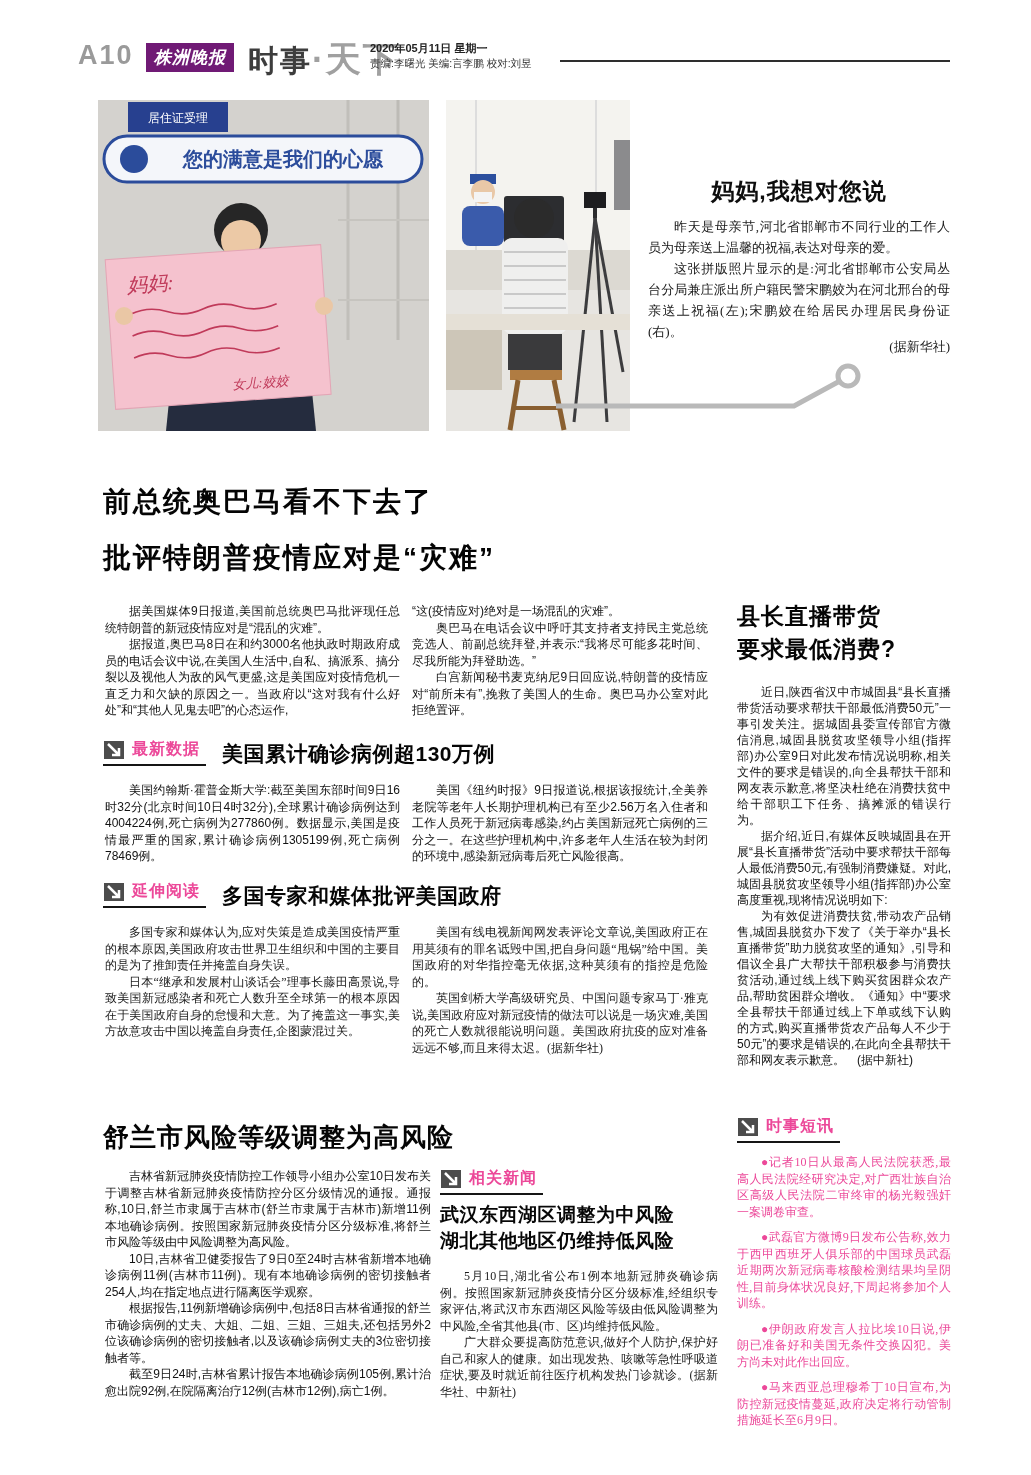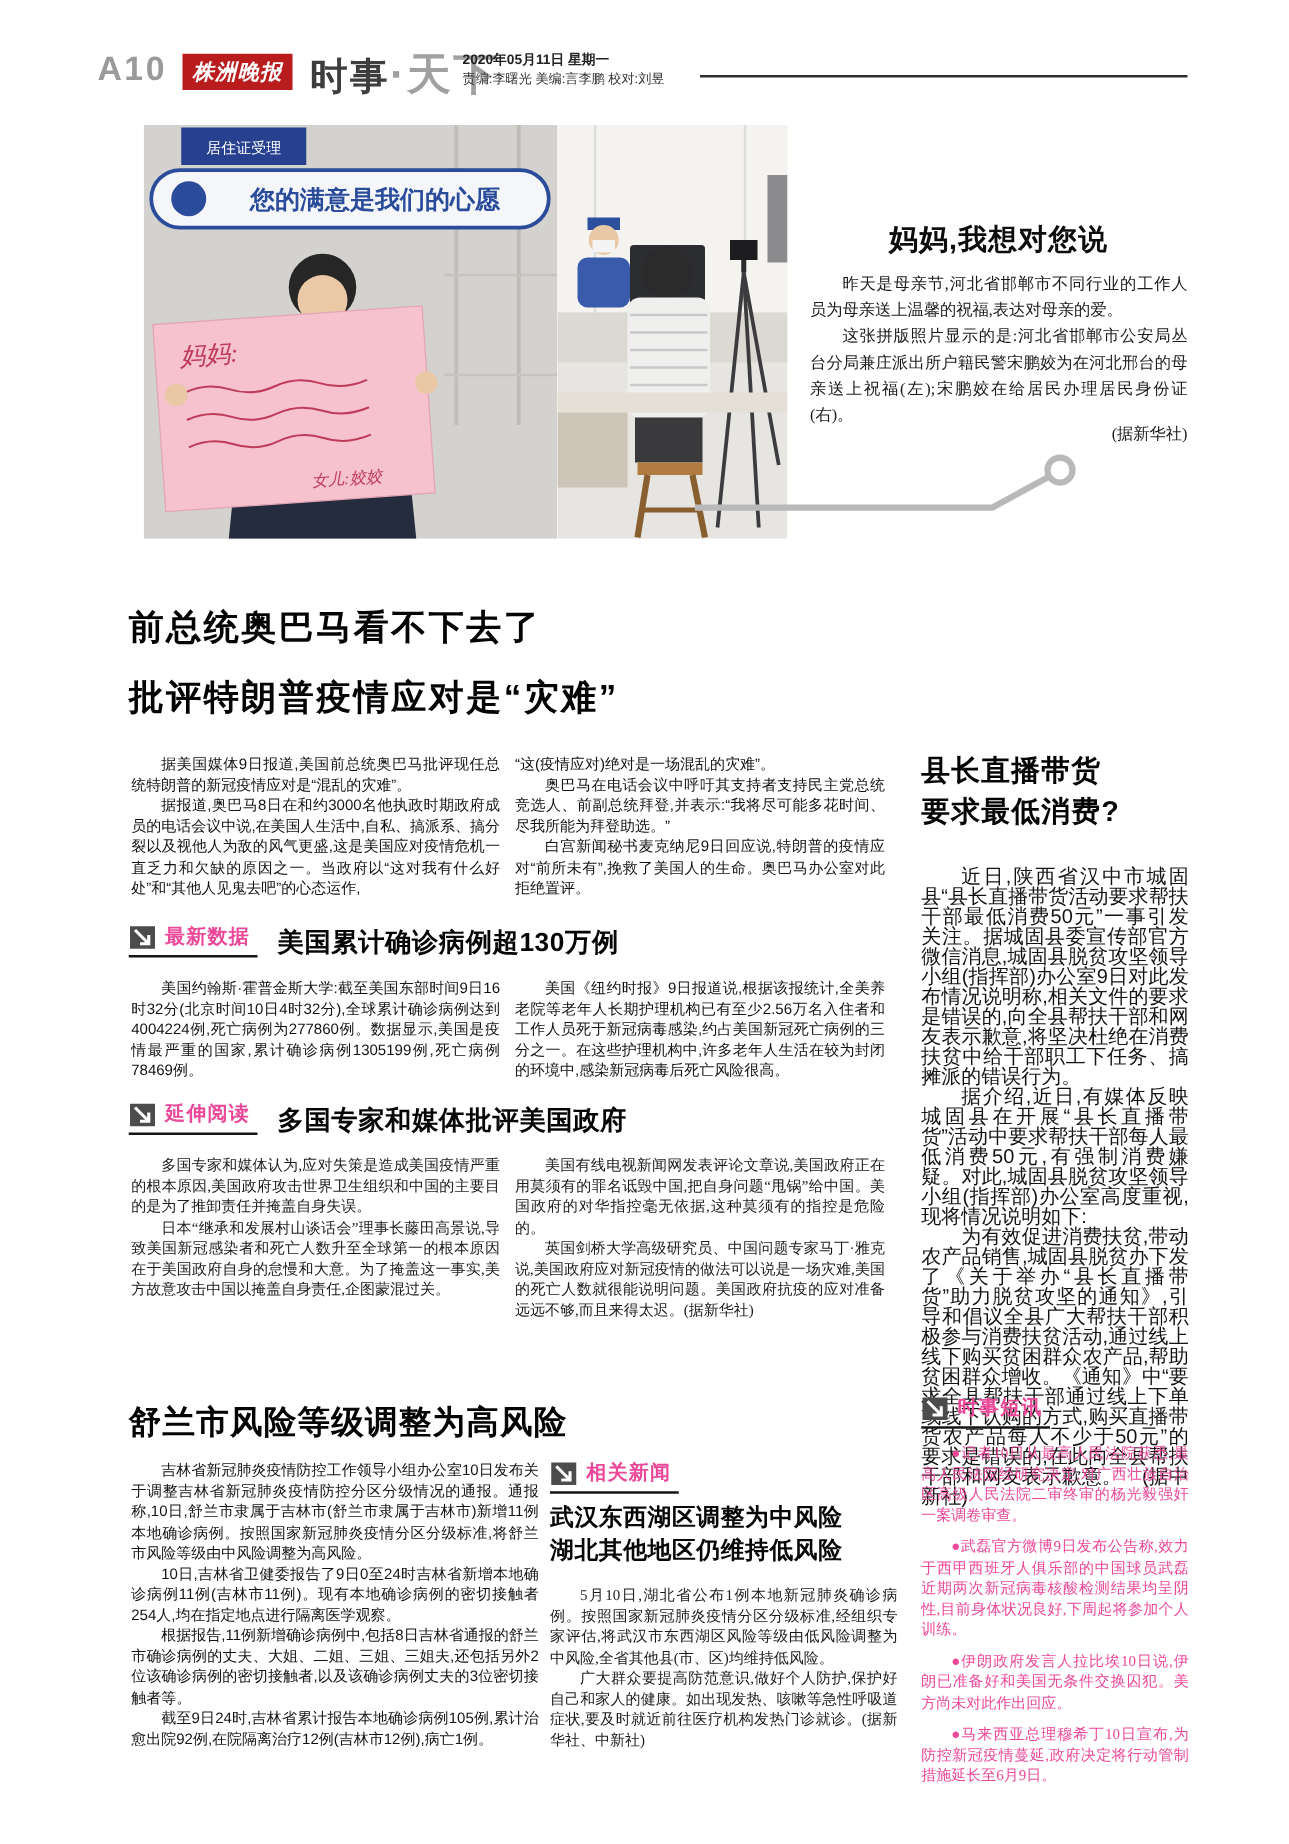--- a/index.html
+++ b/index.html
@@ -5,21 +5,21 @@
   html,body{margin:0;padding:0;background:#ffffff;}
   .page{position:relative;width:1031px;height:1475px;background:#fff;overflow:hidden;
         font-family:"Liberation Sans",sans-serif;color:#141414;}
   .abs{position:absolute;}
   p{margin:0;}
   .jt{text-align:justify;}
   .ind{text-indent:2em;}
 
   
   .pageno{font-size:27px;color:#9a9a9a;letter-spacing:2px;font-weight:bold;}
-  .mast{background:#b91c1c;color:#fff;font-weight:bold;font-style:italic;
+  .mast{background:#701a75;color:#fff;font-weight:bold;font-style:italic;
         font-size:17px;display:flex;align-items:center;justify-content:center;
         letter-spacing:1px;}
   .secmain{font-size:30px;font-weight:bold;color:#3d3d3d;letter-spacing:2px;}
   .secsub{font-size:35px;font-weight:bold;color:#a0a0a0;letter-spacing:2px;}
   .dateline{font-size:11px;color:#222;line-height:14px;font-weight:bold;}
   .staffline{font-size:10.5px;color:#333;line-height:14px;}
   .hline{background:#2e2e2e;height:2px;}
 
   
   .cap-title{font-size:23px;font-weight:bold;color:#0d0d0d;text-align:center;letter-spacing:1px;}
@@ -42,39 +42,39 @@
 
   
   .kicker{font-size:19px;font-weight:bold;color:#1a1a1a;letter-spacing:1px;}
   .btitle{font-size:26px;font-weight:900;color:#040404;letter-spacing:1px;}
 
   
   .rtitle{font-size:19px;font-weight:bold;color:#070707;line-height:26px;letter-spacing:0.5px;}
 
   
   .side-title{font-size:23px;font-weight:900;color:#050505;line-height:33px;letter-spacing:1px;}
-  .side-body{font-size:16px;line-height:16px;color:#121212;margin-top:10px;}
+  .side-body{font-size:12px;line-height:16px;color:#121212;}
   .brief{font-family:"Liberation Serif",serif;font-size:12px;line-height:16.5px;color:#ec4899;}
   .brief p{margin-bottom:9px;}
 </style>
 </head>
 <body>
 
 <div class="page">
 
   <div class="abs pageno" style="left:78px;top:40px;">A10</div>
   <div class="abs mast" style="left:146px;top:43px;width:88px;height:29px;">株洲晚报</div>
   <div class="abs" style="left:248px;top:36px;">
     <span class="secmain">时事</span><span class="secsub">·天下</span>
   </div>
   <div class="abs dateline" style="left:370px;top:41px;">2020年05月11日 星期一</div>
   <div class="abs staffline" style="left:370px;top:56px;">责编:李曙光 美编:言李鹏 校对:刘昱</div>
   <div class="abs hline" style="left:560px;top:60px;width:390px;"></div>
 
-  <div class="abs" style="left:115px;top:100px;width:331px;height:241px;">
+  <div class="abs" style="left:98px;top:100px;width:331px;height:241px;">
     <svg width="331" height="331" viewBox="0 0 331 331">
       <rect x="0" y="0" width="331" height="331" fill="#d4d2ce"></rect>
       <line x1="250" y1="0" x2="250" y2="240" stroke="#c1bfba" stroke-width="3"></line>
       <line x1="300" y1="0" x2="300" y2="240" stroke="#bdbbb6" stroke-width="3"></line>
       <line x1="240" y1="120" x2="331" y2="120" stroke="#c6c4bf" stroke-width="2"></line>
       <line x1="240" y1="200" x2="331" y2="200" stroke="#c6c4bf" stroke-width="2"></line>
       <rect x="30" y="2" width="100" height="30" fill="#27408f"></rect>
       <text x="80" y="22" font-size="12" fill="#ffffff" text-anchor="middle">居住证受理</text>
       <rect x="6" y="36" width="318" height="46" rx="23" fill="#f4f6fa" stroke="#2b4c9b" stroke-width="3"></rect>
       <circle cx="36" cy="59" r="14" fill="#2b4c9b"></circle>

